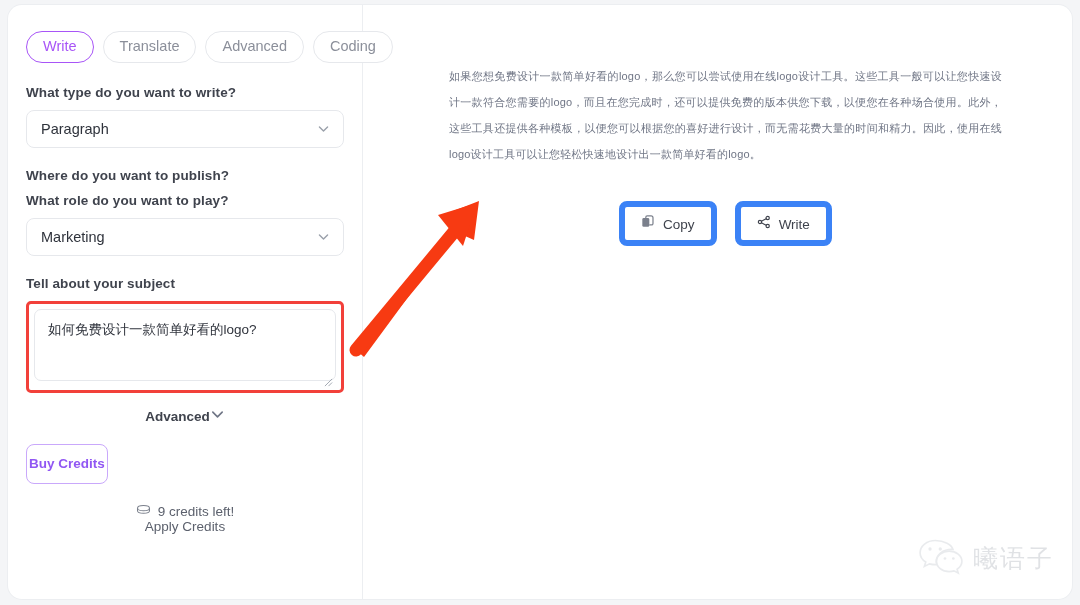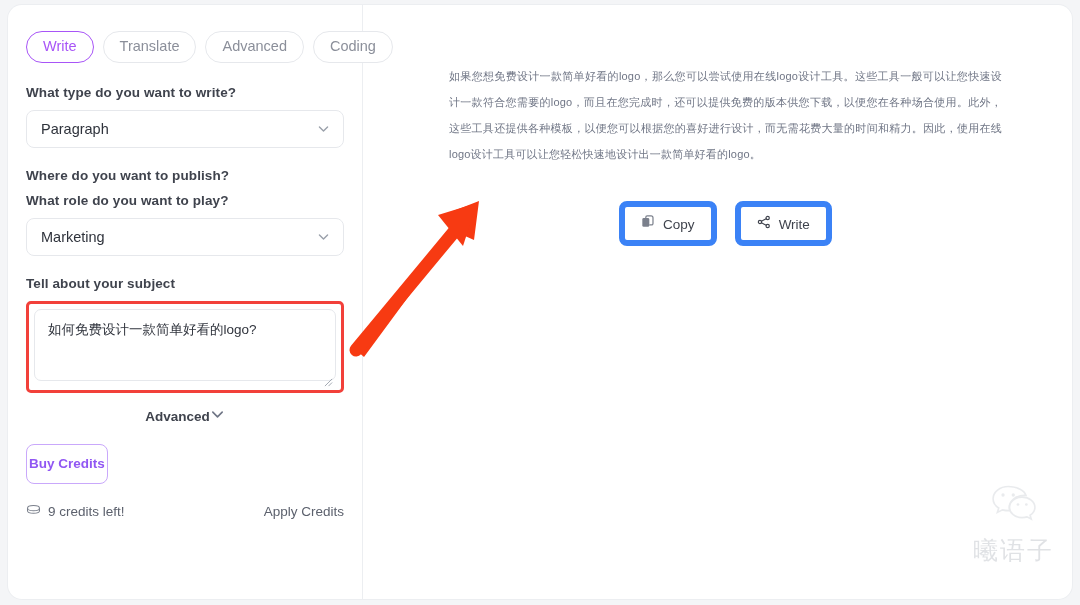--- a/index.html
+++ b/index.html
@@ -138,20 +138,21 @@
     border-radius: 8px;
     font-size: 13.5px;
     font-weight: bold;
     font-family: inherit;
     cursor: pointer;
   }
 
   .credit-row {
     display: flex; align-items: center; justify-content: space-between;
     font-size: 13.5px;
+    flex-direction: column;
   }
   .credit-left { display: flex; align-items: center; gap: 7px; color: #5c616d; }
   .credit-right { color: #5c616d; cursor: pointer; }
 
   
   #right-panel {
     flex: 1 1 auto;
     position: relative;
     padding: 58px 70px 0 86px;
   }
@@ -181,24 +182,23 @@
   
   #arrow-overlay {
     position: absolute; left: 0; top: 0;
     width: 1080px; height: 605px;
     pointer-events: none;
   }
 
   
   #watermark {
     position: absolute;
-    right: 26px; bottom: 38px;
+    right: 26px; bottom: 26px;
     display: flex; align-items: center; gap: 9px;
     opacity: .30;
-    flex-direction: column;
   }
   #watermark .wm-text {
     font-size: 25px;
     color: #9aa0aa;
     letter-spacing: 2px;
     font-family: "DejaVu Sans", sans-serif;
   }
 </style>
 </head>
 <body>

